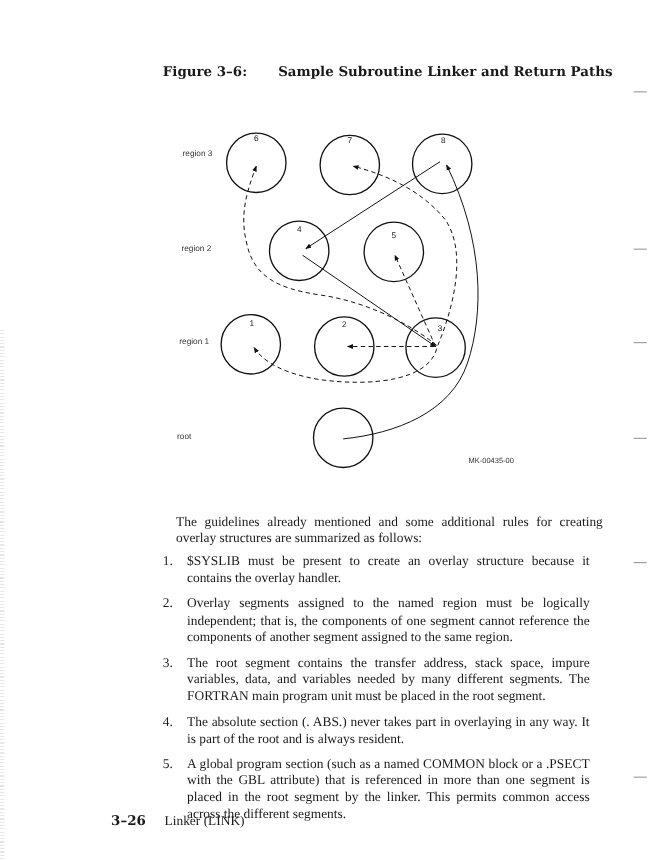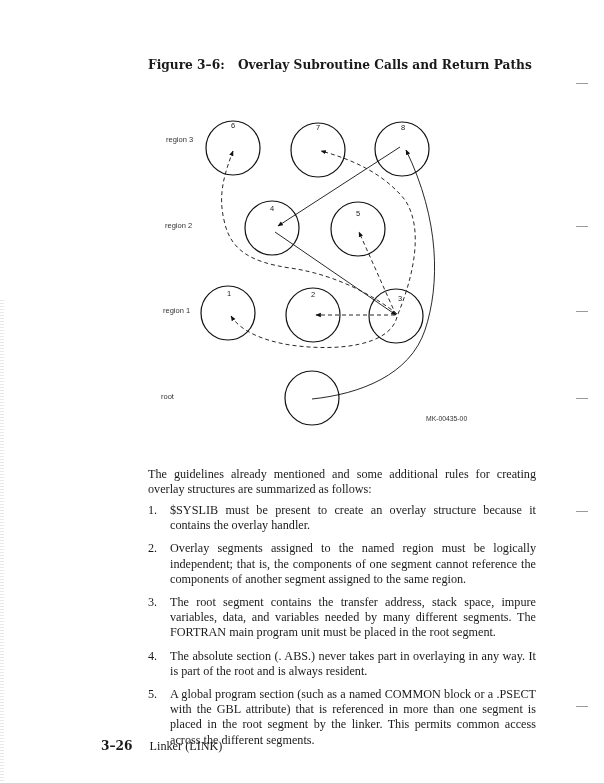--- a/index.html
+++ b/index.html
@@ -5,27 +5,27 @@
     html, body { margin: 0; padding: 0; background: #ffffff; }
     body {
       width: 604px; height: 783px; position: relative; overflow: hidden;
       font-family: "Liberation Serif", "DejaVu Serif", serif; color: #1a1a1a;
     }
     .fig-title {
       position: absolute; left: 148px; top: 58px;
       font-family: "DejaVu Serif", serif; font-weight: bold; font-size: 12.2px;
       letter-spacing: 0px; white-space: nowrap;
     }
-    .fig-title .num { margin-right: 9px; }
+    .fig-title .num { margin-right: 24px; }
     #diagram { position: absolute; left: 0; top: 0; }
     .region-label { font-family: "Liberation Sans", sans-serif; font-size: 7.5px; fill: #333; }
     .node-label { font-family: "Liberation Sans", sans-serif; font-size: 7.5px; fill: #222; }
     .fig-id { font-family: "Liberation Sans", sans-serif; font-size: 6.8px; fill: #333; }
     .body-text {
-      position: absolute; left: 148px; width: 388px;
+      position: absolute; left: 160px; width: 388px;
       font-size: 12.2px; line-height: 15.2px; text-align: justify;
     }
     .intro { top: 467px; }
     .rules { position: absolute; left: 148px; top: 503px; width: 388px; margin: 0; padding: 0; list-style: none; }
     .rule { position: relative; padding-left: 22px; font-size: 12.2px; line-height: 15.2px; text-align: justify; margin-bottom: 8px; }
     .rule .rnum { position: absolute; left: 0; top: 0; }
     .footer { position: absolute; left: 101px; top: 739px; font-size: 12.2px; white-space: nowrap; }
     .footer .pg { font-family: "DejaVu Serif", serif; font-weight: bold; margin-right: 14px; }
     .margin-mark { position: absolute; height: 1px; background: #9a9a9a; width: 12px; left: 576px; }
     .left-edge {
@@ -34,21 +34,21 @@
       opacity: 0.6;
     }
   </style>
 </head>
 <body>
 
 <div class="left-edge"></div>
 
 <div class="fig-title">
   <span class="num">Figure 3–6:</span>
-  <span>Overlay Subroutine Calls and Return Paths</span>
+  <span>Sample Subroutine Linker and Return Paths</span>
 </div>
 
 <svg id="diagram" width="604" height="460" viewBox="0 0 604 460">
   <defs>
     <marker id="ah" viewBox="0 0 10 10" refX="9" refY="5" markerWidth="6" markerHeight="6" orient="auto-start-reverse">
       <path d="M0,1 L10,5 L0,9 z" fill="#111"></path>
     </marker>
   </defs>
 
   <text class="region-label" x="166" y="142">region 3</text>

